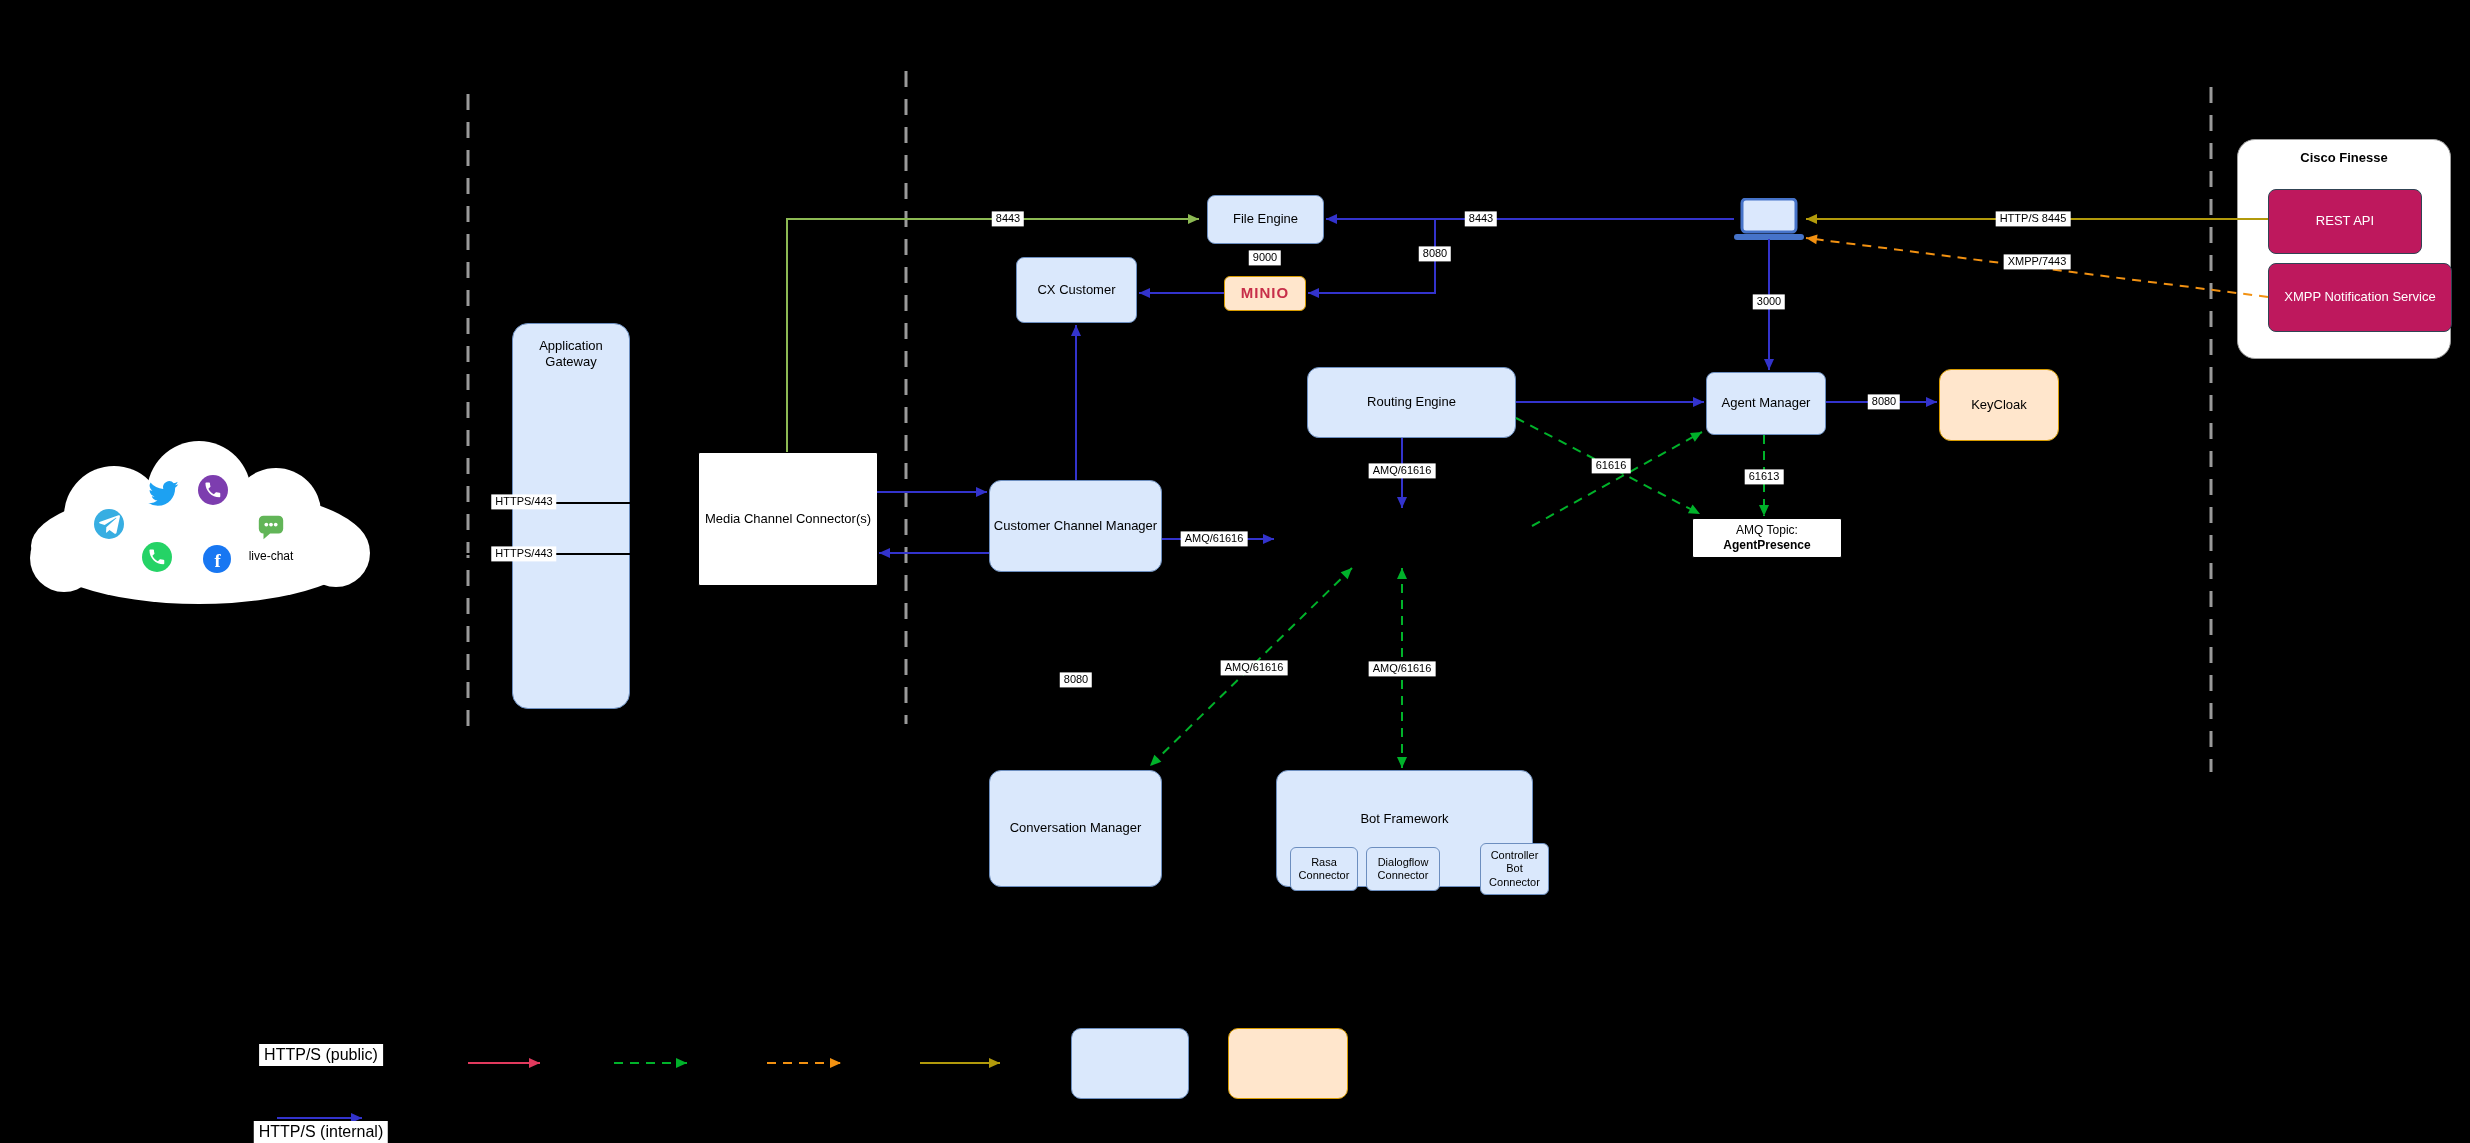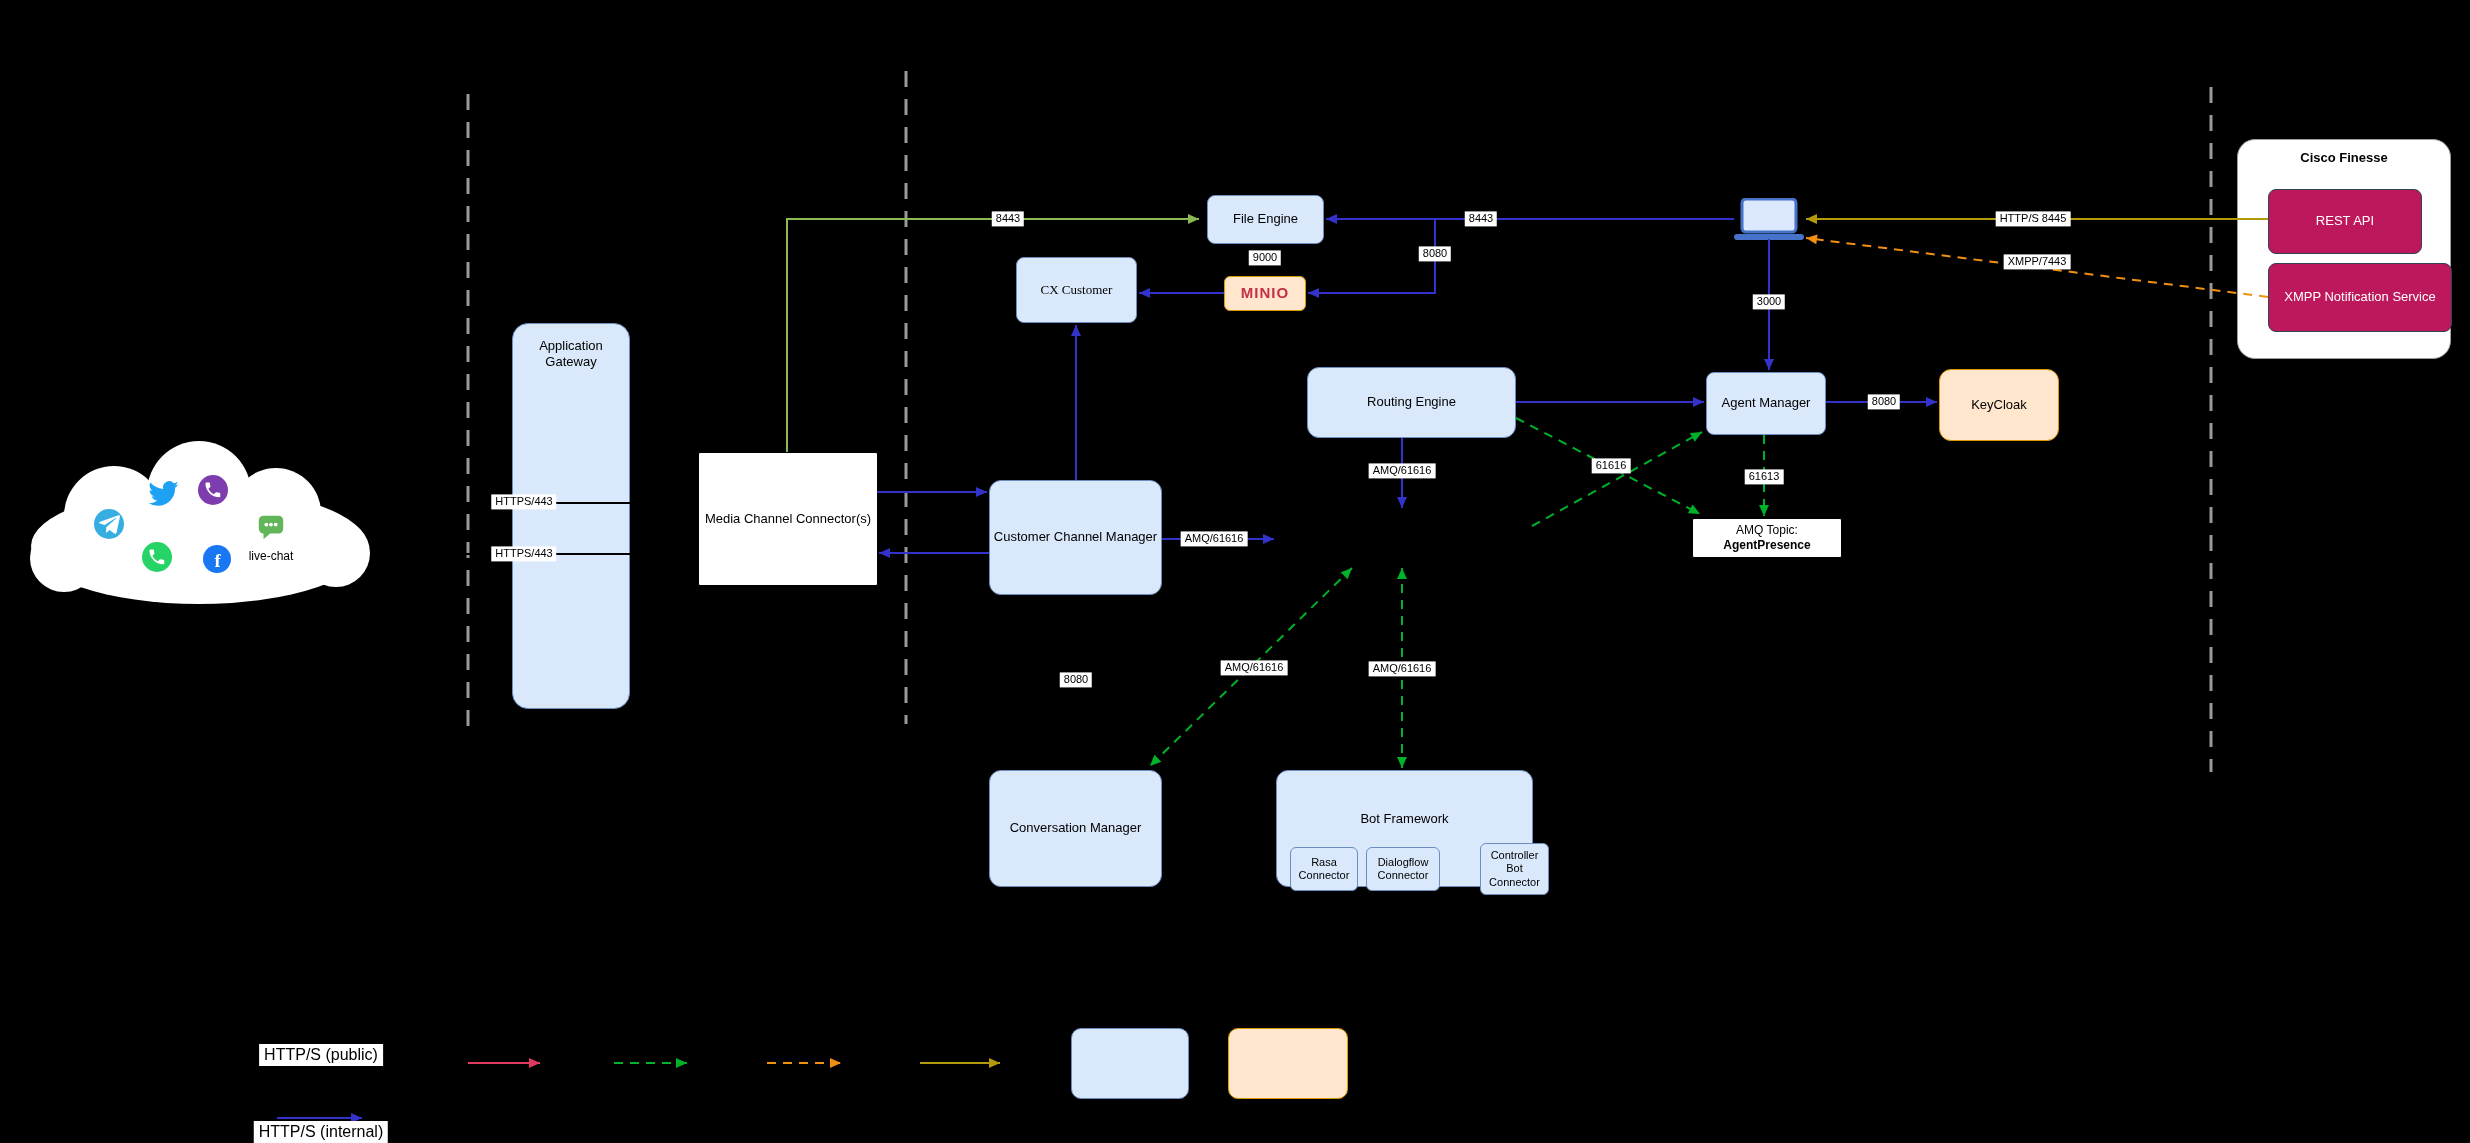--- a/index.html
+++ b/index.html
@@ -110,41 +110,41 @@
   </div>
 
   <div class="node white-node" style="left:698px; top:452px; width:180px; height:134px;">
     <span>Media Channel Connector(s)</span>
   </div>
 
   <div class="node blue-node" style="left:1207px; top:195px; width:117px; height:49px; border-radius:8px;">
     <span>File Engine</span>
   </div>
 
-  <div class="node blue-node" style="left:1016px; top:257px; width:121px; height:66px; border-radius:8px;font-family:Liberation Serif, serif;">
+  <div class="node blue-node" style="left:1016px; top:257px; width:121px; height:66px; border-radius:8px;">
     <span>CX Customer</span>
   </div>
 
   <div class="node peach-node" style="left:1224px; top:276px; width:82px; height:35px; border-radius:6px;">
     <span class="minio-text">MINIO</span>
   </div>
 
   <div class="node blue-node" style="left:1307px; top:367px; width:209px; height:71px; border-radius:12px;">
     <span>Routing Engine</span>
   </div>
 
   <div class="node blue-node" style="left:1706px; top:372px; width:120px; height:63px; border-radius:8px;">
     <span>Agent Manager</span>
   </div>
 
   <div class="node peach-node" style="left:1939px; top:369px; width:120px; height:72px; border-radius:12px;">
     <span>KeyCloak</span>
   </div>
 
-  <div class="node blue-node" style="left:989px; top:480px; width:173px; height:115px; border-radius:12px;">
+  <div class="node blue-node" style="left:989px; top:480px; width:173px; height:92px; border-radius:12px;">
     <span>Customer Channel Manager</span>
   </div>
 
 
   <div class="node white-node" style="left:1692px; top:518px; width:150px; height:40px; font-size:12px;">
     <div><span>AMQ Topic:</span><br><span class="bold">AgentPresence</span></div>
   </div>
 
   <div class="node blue-node" style="left:989px; top:770px; width:173px; height:117px; border-radius:12px;">
     <span>Conversation Manager</span>

